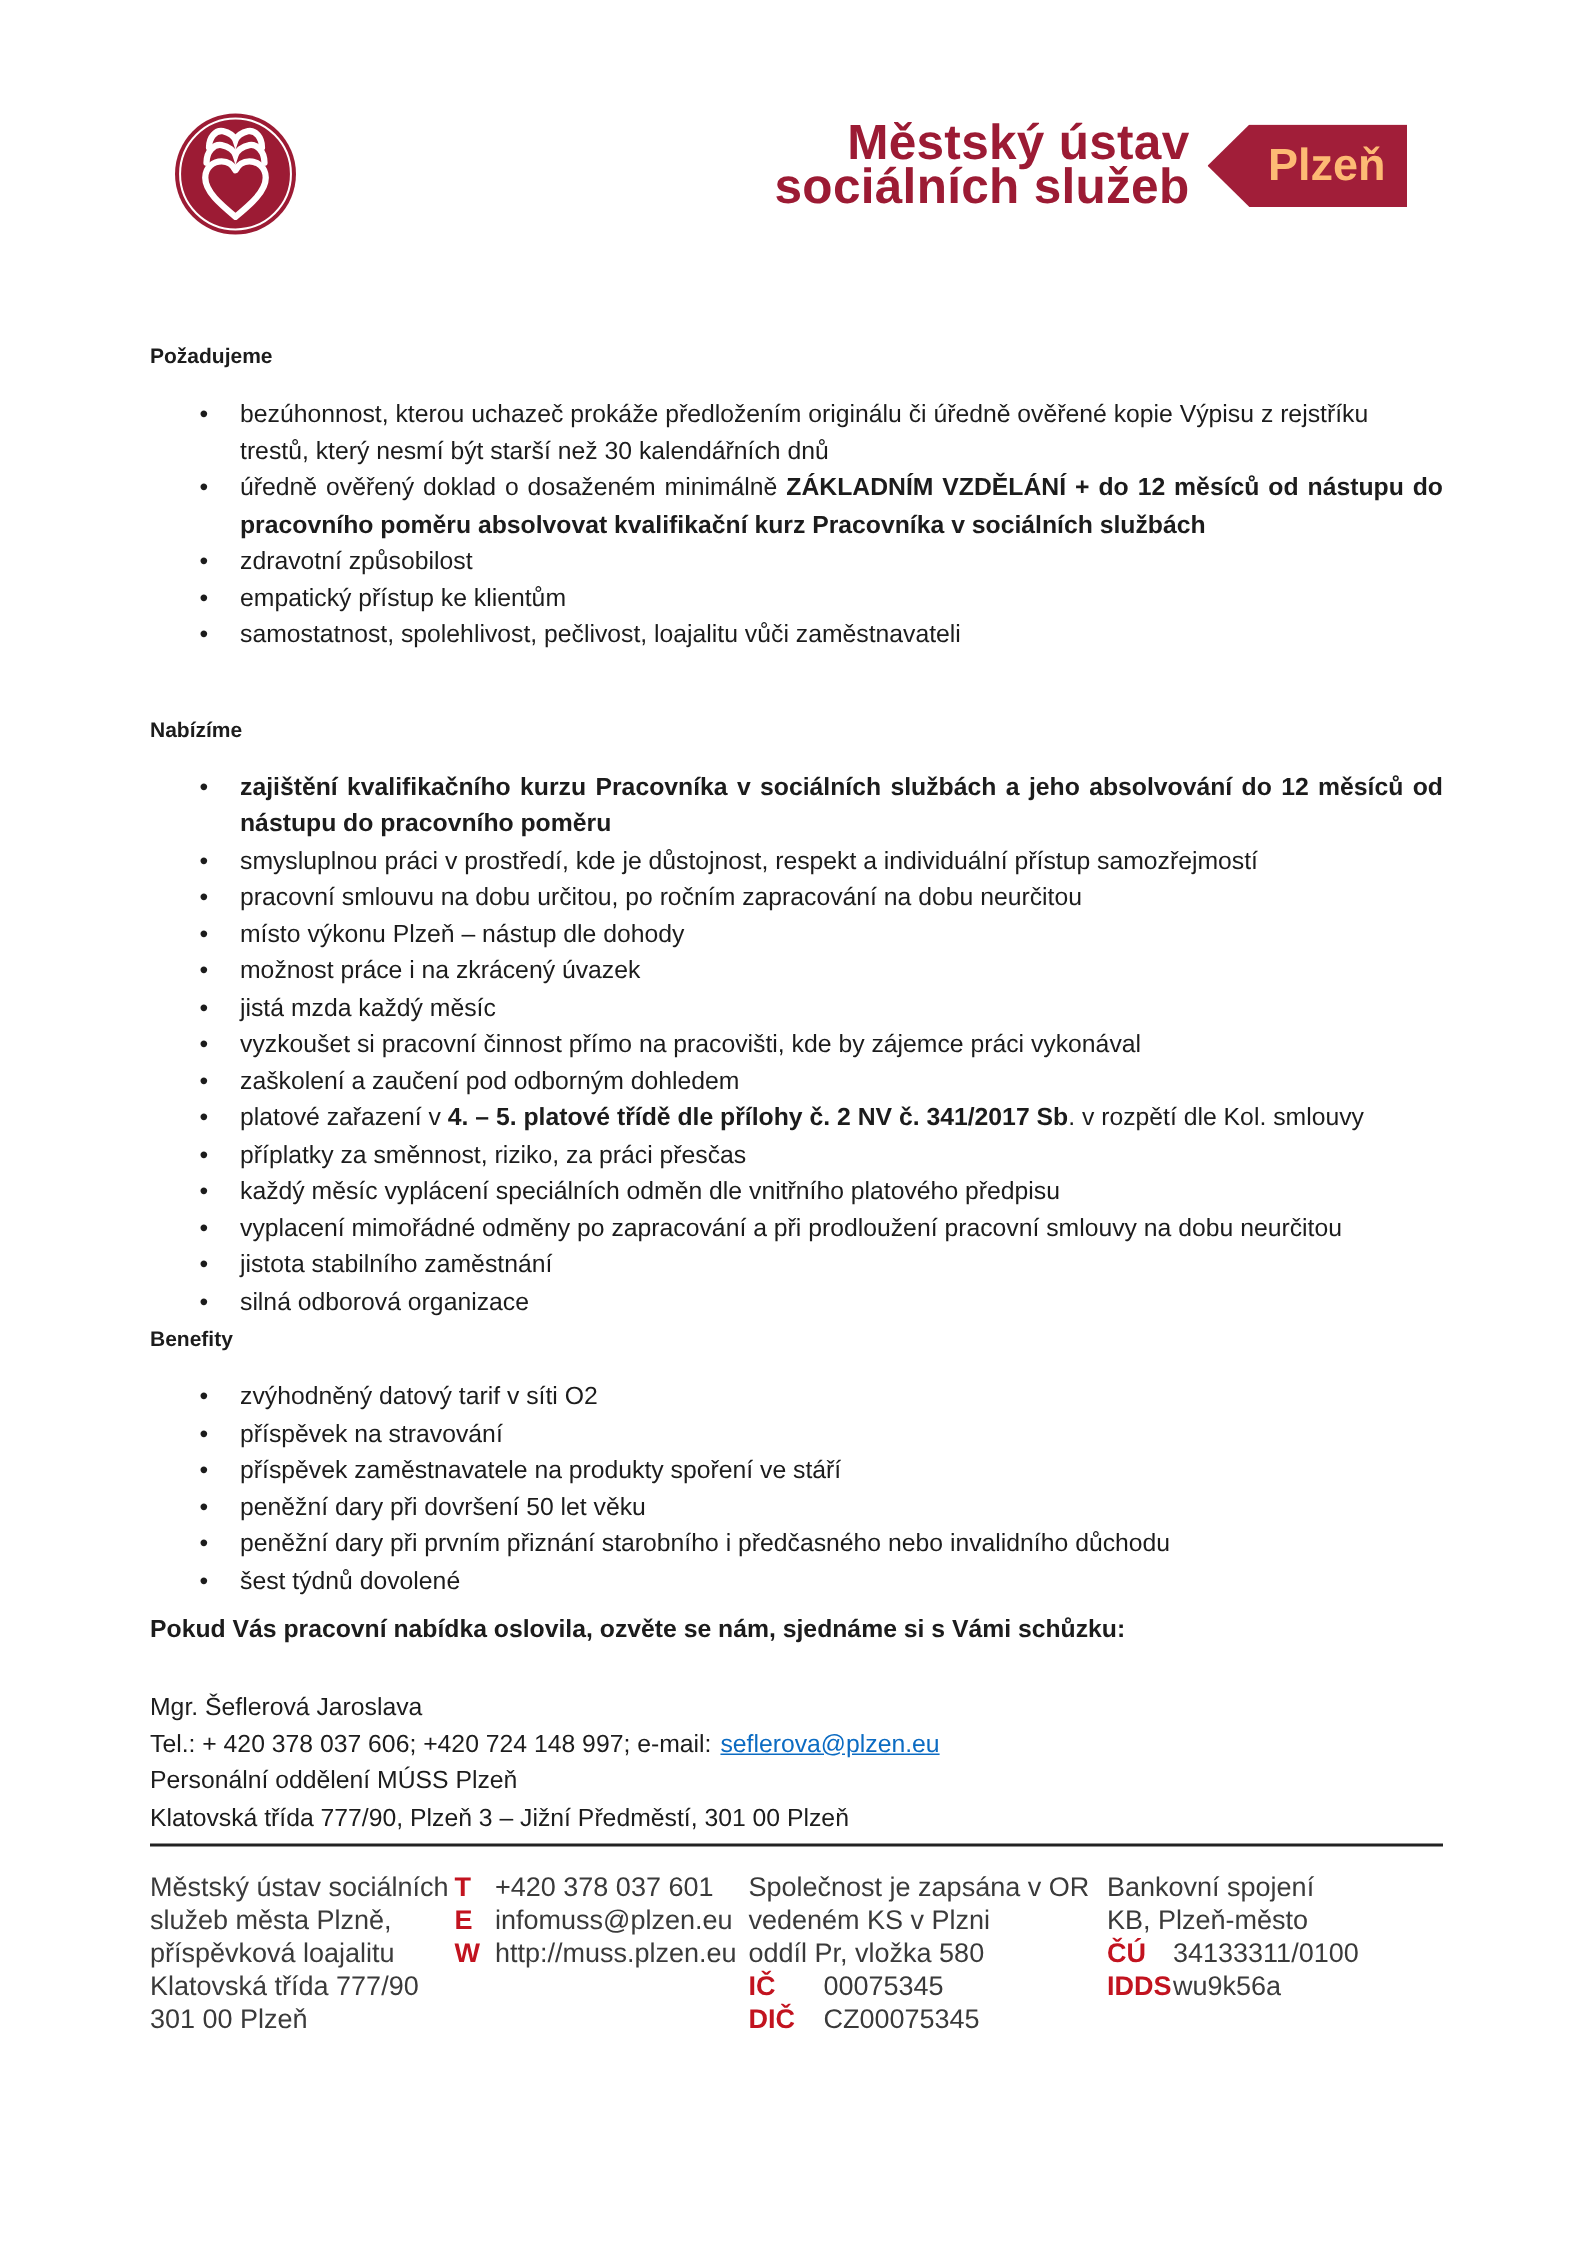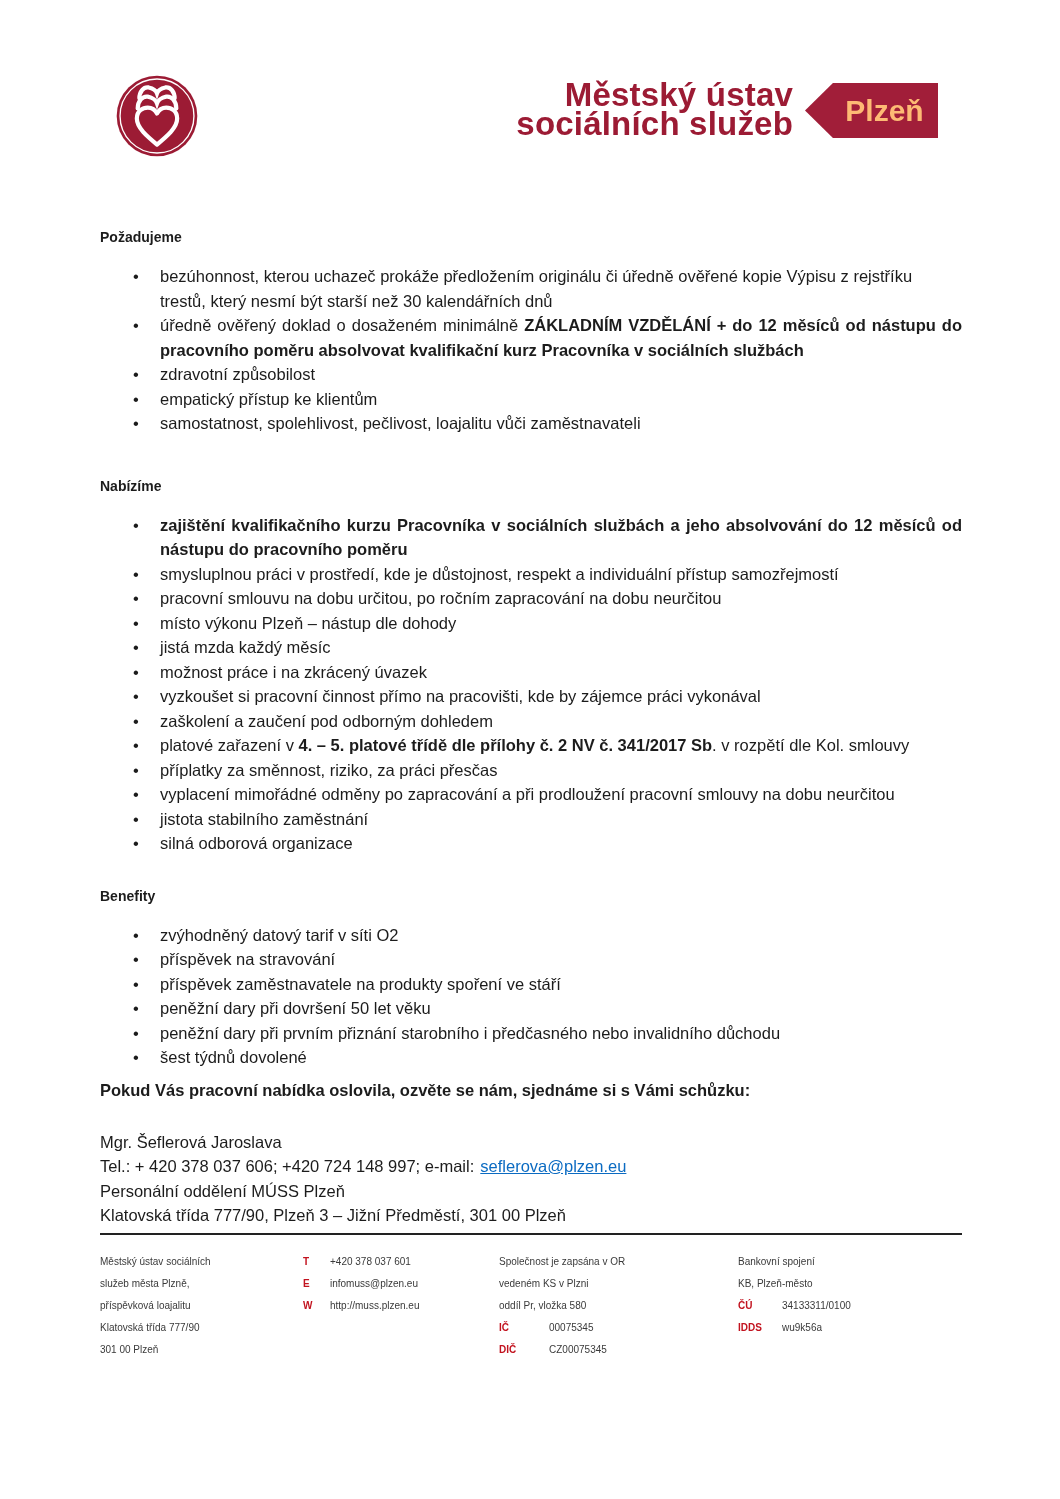--- a/index.html
+++ b/index.html
@@ -29,31 +29,31 @@
     background:var(--badge-red);
     clip-path:polygon(21% 0,100% 0,100% 100%,21% 100%,0 50%);
     color:#fdba74;font-weight:bold;font-size:30px;
     display:flex;align-items:center;justify-content:center;
     padding-left:26px;
   }
   
   .content{padding:225px 98px 0 100px;font-size:16.5px;line-height:24.5px;}
   .sec-heading{margin:0;font-size:14px;line-height:25px;font-weight:bold;color:var(--ink);}
   section.sec-2{margin-top:38px;}
-  section.sec-3{margin-top:28px;}
+  section.sec-3{margin-top:0;}
   ul.bullet-list{list-style:none;margin:14px 0 0 0;padding:0;}
   li.bullet-item{position:relative;padding-left:60px;}
   li.bullet-item::before{content:"\2022";position:absolute;left:33px;top:0;}
   li.justify{text-align:justify;}
   .cta{font-weight:bold;margin:8px 0 0 0;line-height:25px;}
   .contact{margin-top:27px;}
   .email{color:var(--link-blue);text-decoration:underline;margin-left:6px;cursor:pointer;}
   hr.rule{border:none;border-top:2px solid #222;margin:5px 0 0 0;}
   
-  footer{display:flex;margin-top:16px;font-size:10px;line-height:22px;color:var(--footer-ink);}
+  footer{display:flex;margin-top:16px;font-size:18px;line-height:22px;color:var(--footer-ink);}
   .fcol{flex:0 0 auto;}
   .fcol-1{width:203px;}
   .fcol-2{width:196px;}
   .fcol-3{width:239px;}
   .fcol-4{flex:1 1 auto;}
   .flabel{color:var(--footer-red);font-weight:bold;display:inline-block;}
   .fcol-2 .flabel{width:27px;}
   .fcol-3 .flabel{width:50px;}
   .fcol-4 .flabel{width:44px;}
 </style>
@@ -89,26 +89,27 @@
           <li class="bullet-item"><span>samostatnost, spolehlivost, pečlivost, loajalitu vůči zaměstnavateli</span></li>
         </ul>
       </section>
       <section class="sec-2">
         <h2 class="sec-heading">Nabízíme</h2>
         <ul class="bullet-list">
           <li class="bullet-item justify"><b>zajištění kvalifikačního kurzu Pracovníka v sociálních službách a jeho absolvování do 12 měsíců od nástupu do pracovního poměru</b></li>
           <li class="bullet-item"><span>smysluplnou práci v prostředí, kde je důstojnost, respekt a individuální přístup samozřejmostí</span></li>
           <li class="bullet-item"><span>pracovní smlouvu na dobu určitou, po ročním zapracování na dobu neurčitou</span></li>
           <li class="bullet-item"><span>místo výkonu Plzeň – nástup dle dohody</span></li>
+          <li class="bullet-item"><span>možnost práce i na zkrácený úvazek</span></li>
           <li class="bullet-item"><span>jistá mzda každý měsíc</span></li>
-          <li class="bullet-item"><span>možnost práce i na zkrácený úvazek</span></li>
           <li class="bullet-item"><span>vyzkoušet si pracovní činnost přímo na pracovišti, kde by zájemce práci vykonával</span></li>
           <li class="bullet-item"><span>zaškolení a zaučení pod odborným dohledem</span></li>
           <li class="bullet-item"><span>platové zařazení v </span><b>4. – 5. platové třídě dle přílohy č. 2 NV č. 341/2017 Sb</b><span>. v rozpětí dle Kol. smlouvy</span></li>
           <li class="bullet-item"><span>příplatky za směnnost, riziko, za práci přesčas</span></li>
+          <li class="bullet-item"><span>každý měsíc vyplácení speciálních odměn dle vnitřního platového předpisu</span></li>
           <li class="bullet-item"><span>vyplacení mimořádné odměny po zapracování a při prodloužení pracovní smlouvy na dobu neurčitou</span></li>
           <li class="bullet-item"><span>jistota stabilního zaměstnání</span></li>
           <li class="bullet-item"><span>silná odborová organizace</span></li>
         </ul>
       </section>
       <section class="sec-3">
         <h2 class="sec-heading">Benefity</h2>
         <ul class="bullet-list">
           <li class="bullet-item"><span>zvýhodněný datový tarif v síti O2</span></li>
           <li class="bullet-item"><span>příspěvek na stravování</span></li>

